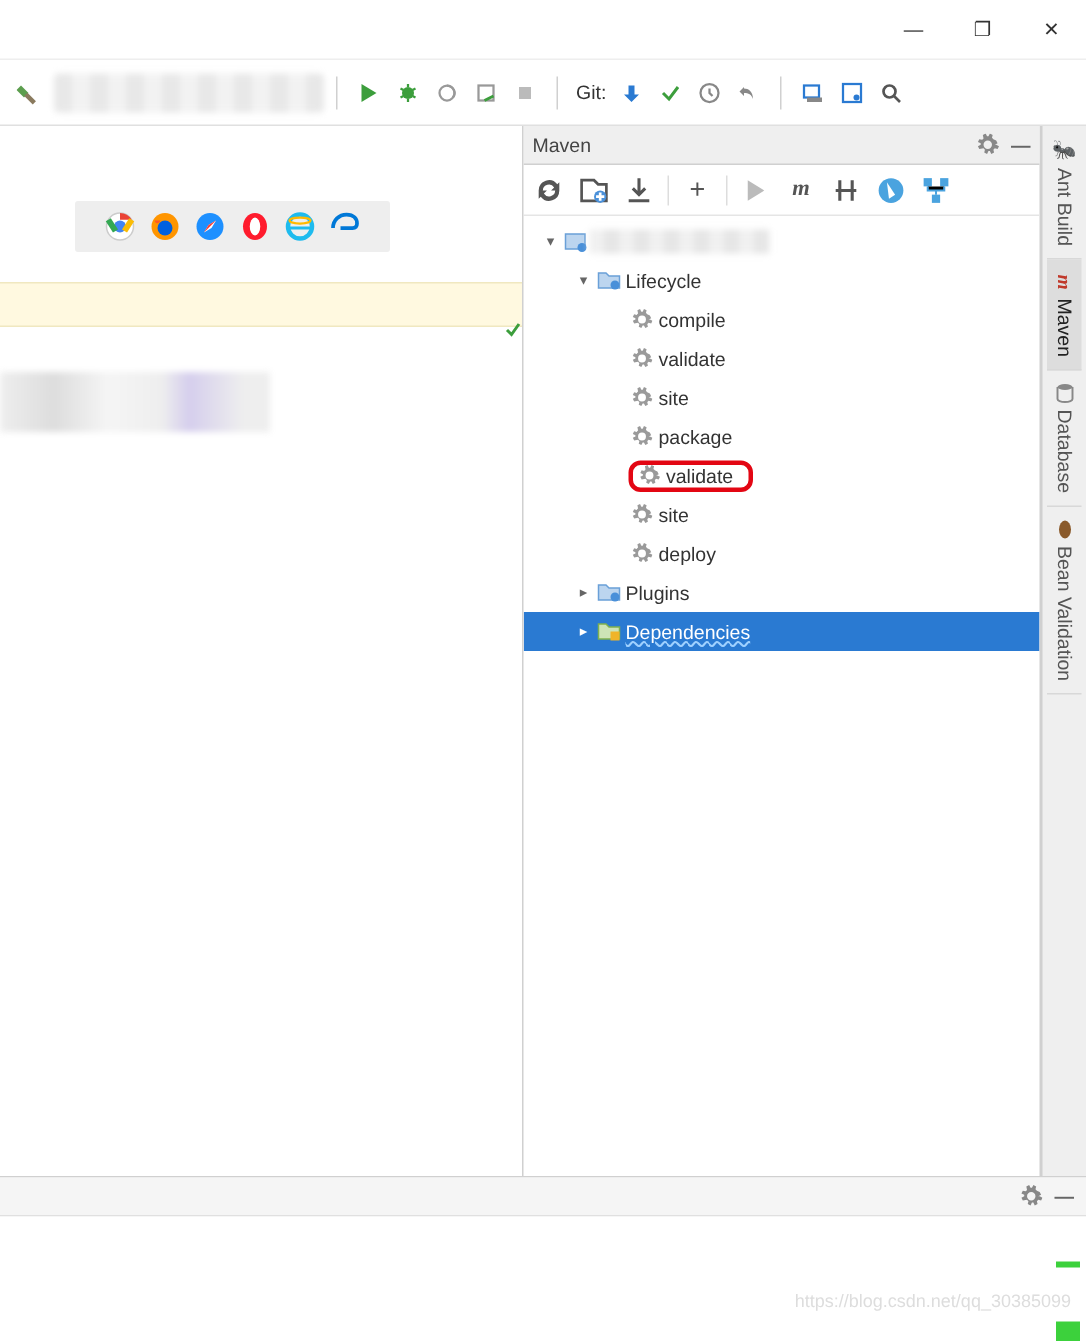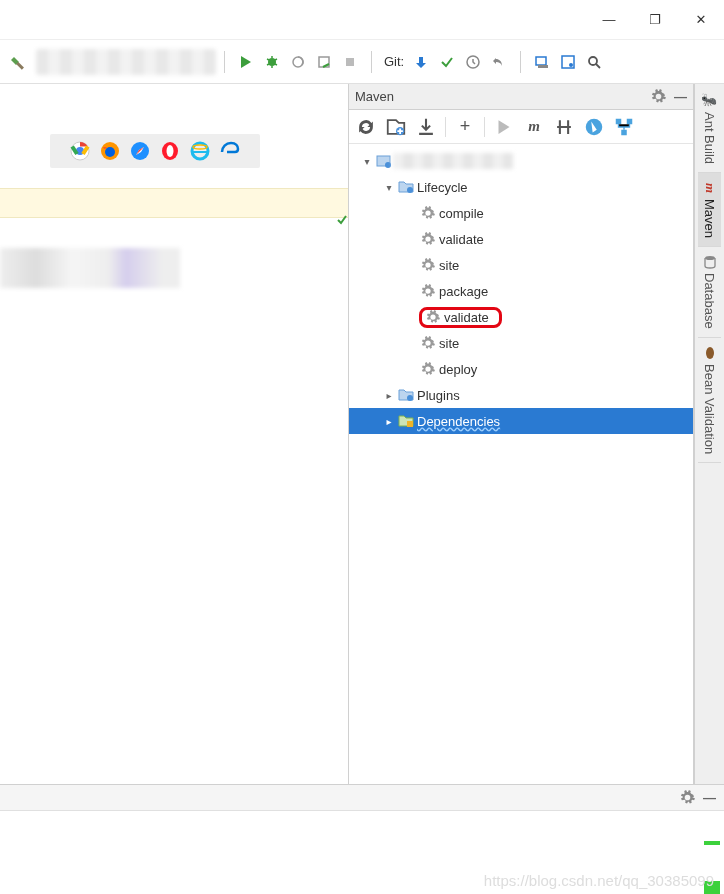--- a/index.html
+++ b/index.html
@@ -65,21 +65,21 @@
 .vtab .ic { transform: rotate(0deg); width: 14px; height: 14px; display:inline-flex; align-items:center; justify-content:center; }
 
 
 .bottom { height: 110px; border-top: 1px solid #d0d0d0; display: flex; flex-direction: column; }
 .bottombar { height: 26px; background: #f5f5f5; display: flex; align-items: center; justify-content: flex-end; padding-right: 8px; gap: 8px; border-bottom: 1px solid #e0e0e0; }
 .bottombody { flex: 1; position: relative; background: #fff; }
 .greenmark { position: absolute; right: 4px; width: 16px; height: 4px; background: #3cd13c; }
 .gm1 { top: 30px; }
 .gm2 { top: 70px; height: 16px; }
 
-.watermark { position: absolute; bottom: 5px; right: 10px; font-size: 15px; color: #ddd; }
+.watermark { position: absolute; bottom: 20px; right: 10px; font-size: 12px; color: #ddd; }
 
 
 .gear-ic { width: 15px; height: 15px; color: #888; }
 </style>
 </head>
 <body>
 
 <div class="winrow">
   <div class="wc">—</div>
   <div class="wc">❐</div>

